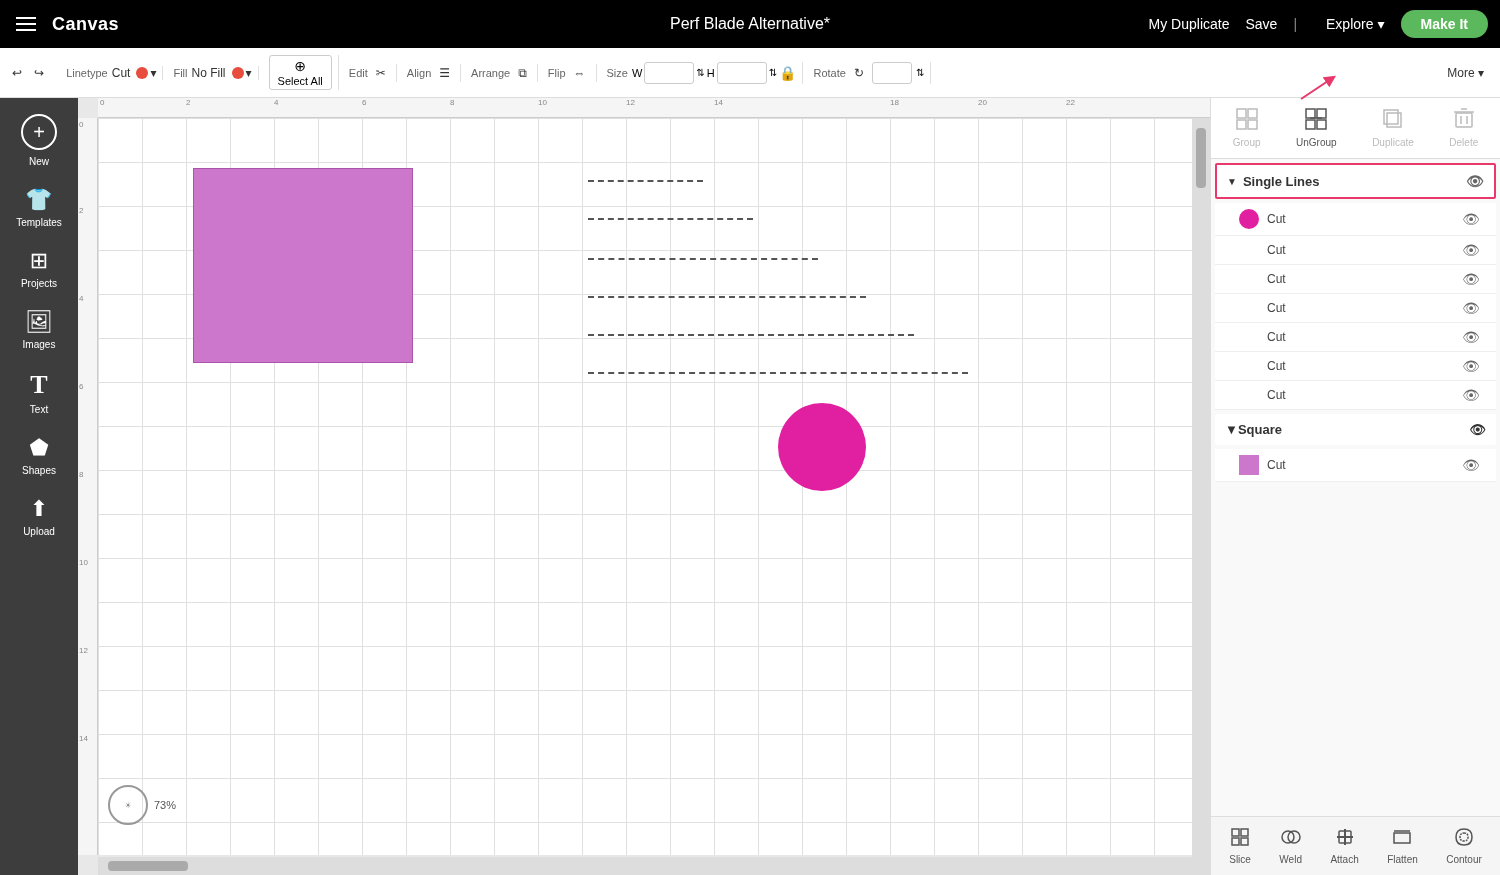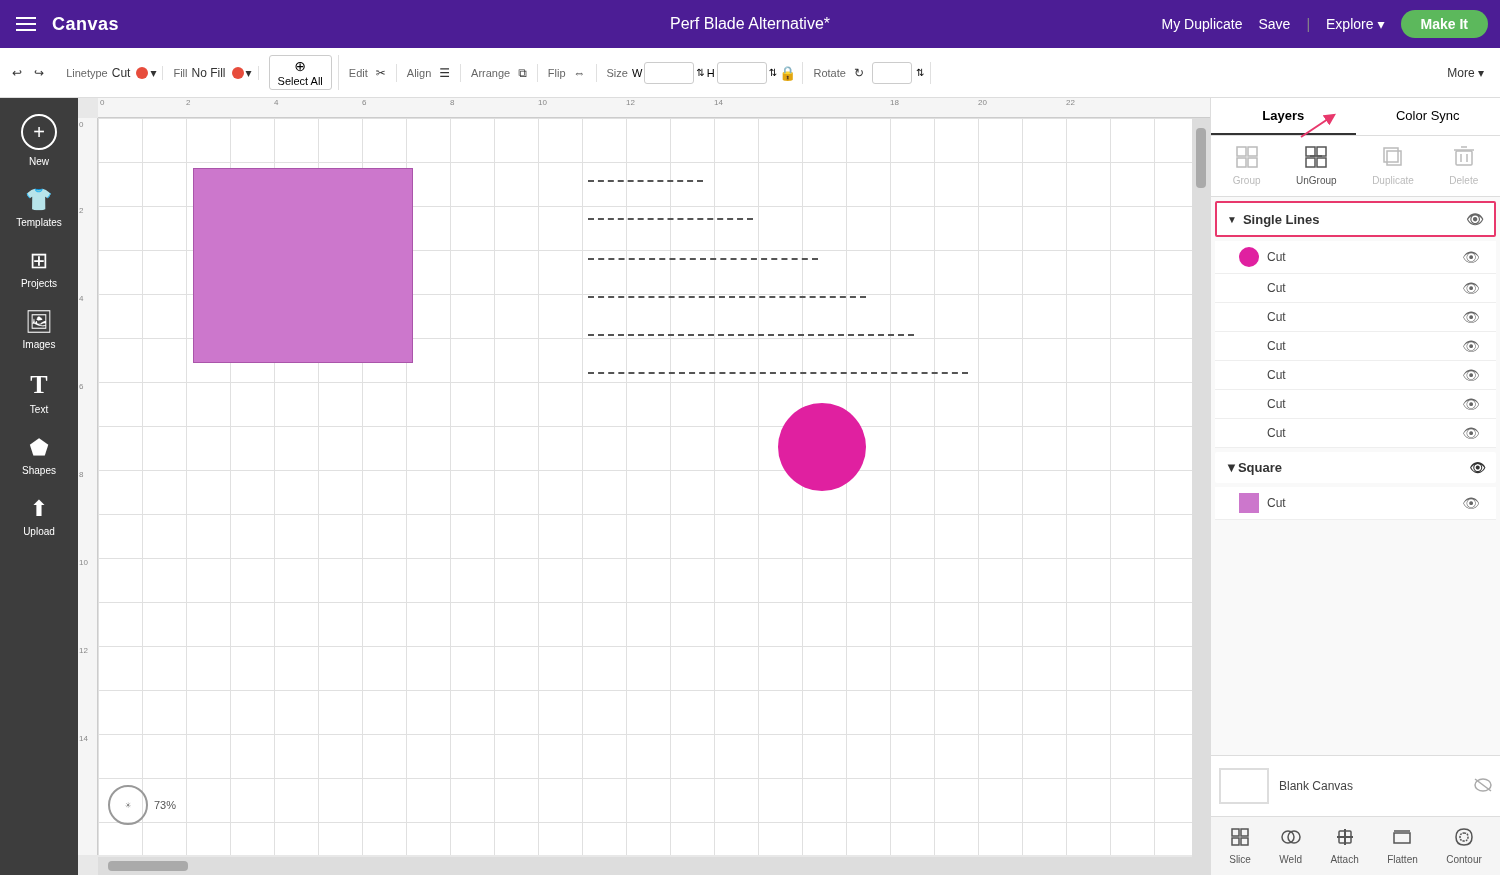--- a/index.html
+++ b/index.html
@@ -2,21 +2,21 @@
 <html><head>
   <meta charset="utf-8">
   <style>
     * { box-sizing: border-box; margin: 0; padding: 0; }
     body { font-family: 'Arial', sans-serif; background: #f0f0f0; width: 1500px; height: 875px; overflow: hidden; }
 
     
     .top-nav {
       width: 100%;
       height: 48px;
-      background: #4c1d95;
+      background: #000000;
       display: flex;
       align-items: center;
       padding: 0 12px;
       gap: 12px;
       position: relative;
     }
     .nav-hamburger {
       display: flex; flex-direction: column; gap: 4px; cursor: pointer; padding: 4px;
     }
     .nav-hamburger span { width: 20px; height: 2px; background: white; display: block; }
@@ -27,21 +27,21 @@
       position: absolute; left: 50%; transform: translateX(-50%);
       color: white; font-size: 16px; font-weight: 500;
     }
     .nav-right {
       margin-left: auto; display: flex; align-items: center; gap: 16px;
     }
     .nav-my-projects { color: white; font-size: 14px; cursor: pointer; }
     .nav-save { color: white; font-size: 14px; cursor: pointer; }
     .nav-divider { color: #888; font-size: 14px; }
     .nav-explore {
-      color: white; font-size: 14px; cursor: pointer; display: flex; align-items: flex-start; gap: 4px;
+      color: white; font-size: 14px; cursor: pointer; display: flex; align-items: flex-start; gap: 4px; margin-left: 13px;
     }
     .nav-make-it {
       background: #5cb85c; color: white; border: none; border-radius: 20px;
       padding: 6px 20px; font-size: 14px; font-weight: bold; cursor: pointer;
     }
 
     
     .toolbar {
       width: 100%;
       height: 50px;
@@ -462,24 +462,20 @@
 
     <div class="scrollbar-h">
       <div style="margin-left:10px;">
         <div class="scrollbar-thumb scrollbar-thumb-h"></div>
       </div>
     </div>
   </div>
 
   <div class="right-panel">
 
-    <div class="right-panel-tabs">
-      <div class="panel-tab active">Layers</div>
-      <div class="panel-tab">Color Sync</div>
-    </div>
 
     <div class="panel-toolbar">
       <div class="panel-tool-btn disabled">
         <div class="panel-tool-icon">
           <svg width="22" height="22" viewBox="0 0 22 22">
             <rect x="1" y="1" width="9" height="9" fill="none" stroke="#bbb" stroke-width="1.5"></rect>
             <rect x="12" y="1" width="9" height="9" fill="none" stroke="#bbb" stroke-width="1.5"></rect>
             <rect x="1" y="12" width="9" height="9" fill="none" stroke="#bbb" stroke-width="1.5"></rect>
             <rect x="12" y="12" width="9" height="9" fill="none" stroke="#bbb" stroke-width="1.5"></rect>
           </svg>
@@ -573,32 +569,20 @@
         <span>Square</span>
         <span class="eye-icon" style="margin-left:auto;">👁</span>
       </div>
       <div class="layer-item">
         <div class="square-color-swatch"></div>
         <span class="layer-label">Cut</span>
         <span class="layer-eye">👁</span>
       </div>
     </div>
 
-    <div class="bottom-panel">
-      <div class="blank-canvas-item">
-        <div class="blank-canvas-thumb"></div>
-        <span class="blank-canvas-label">Blank Canvas</span>
-        <span class="blank-canvas-eye">
-          <svg width="18" height="14" viewBox="0 0 18 14">
-              <ellipse cx="9" cy="7" rx="8" ry="6" fill="none" stroke="#aaa" stroke-width="1.5"></ellipse>
-              <line x1="1" y1="1" x2="17" y2="13" stroke="#aaa" stroke-width="1.5"></line>
-            </svg>
-        </span>
-      </div>
-    </div>
 
     <div class="bottom-tools">
       <div class="bottom-tool-btn">
         <div class="bottom-tool-icon">
           <svg width="20" height="20" viewBox="0 0 20 20">
             <rect x="2" y="2" width="7" height="7" fill="none" stroke="#555" stroke-width="1.5"></rect>
             <rect x="11" y="2" width="7" height="7" fill="none" stroke="#555" stroke-width="1.5"></rect>
             <rect x="2" y="11" width="7" height="7" fill="none" stroke="#555" stroke-width="1.5"></rect>
             <rect x="11" y="11" width="7" height="7" fill="none" stroke="#555" stroke-width="1.5"></rect>
           </svg>

